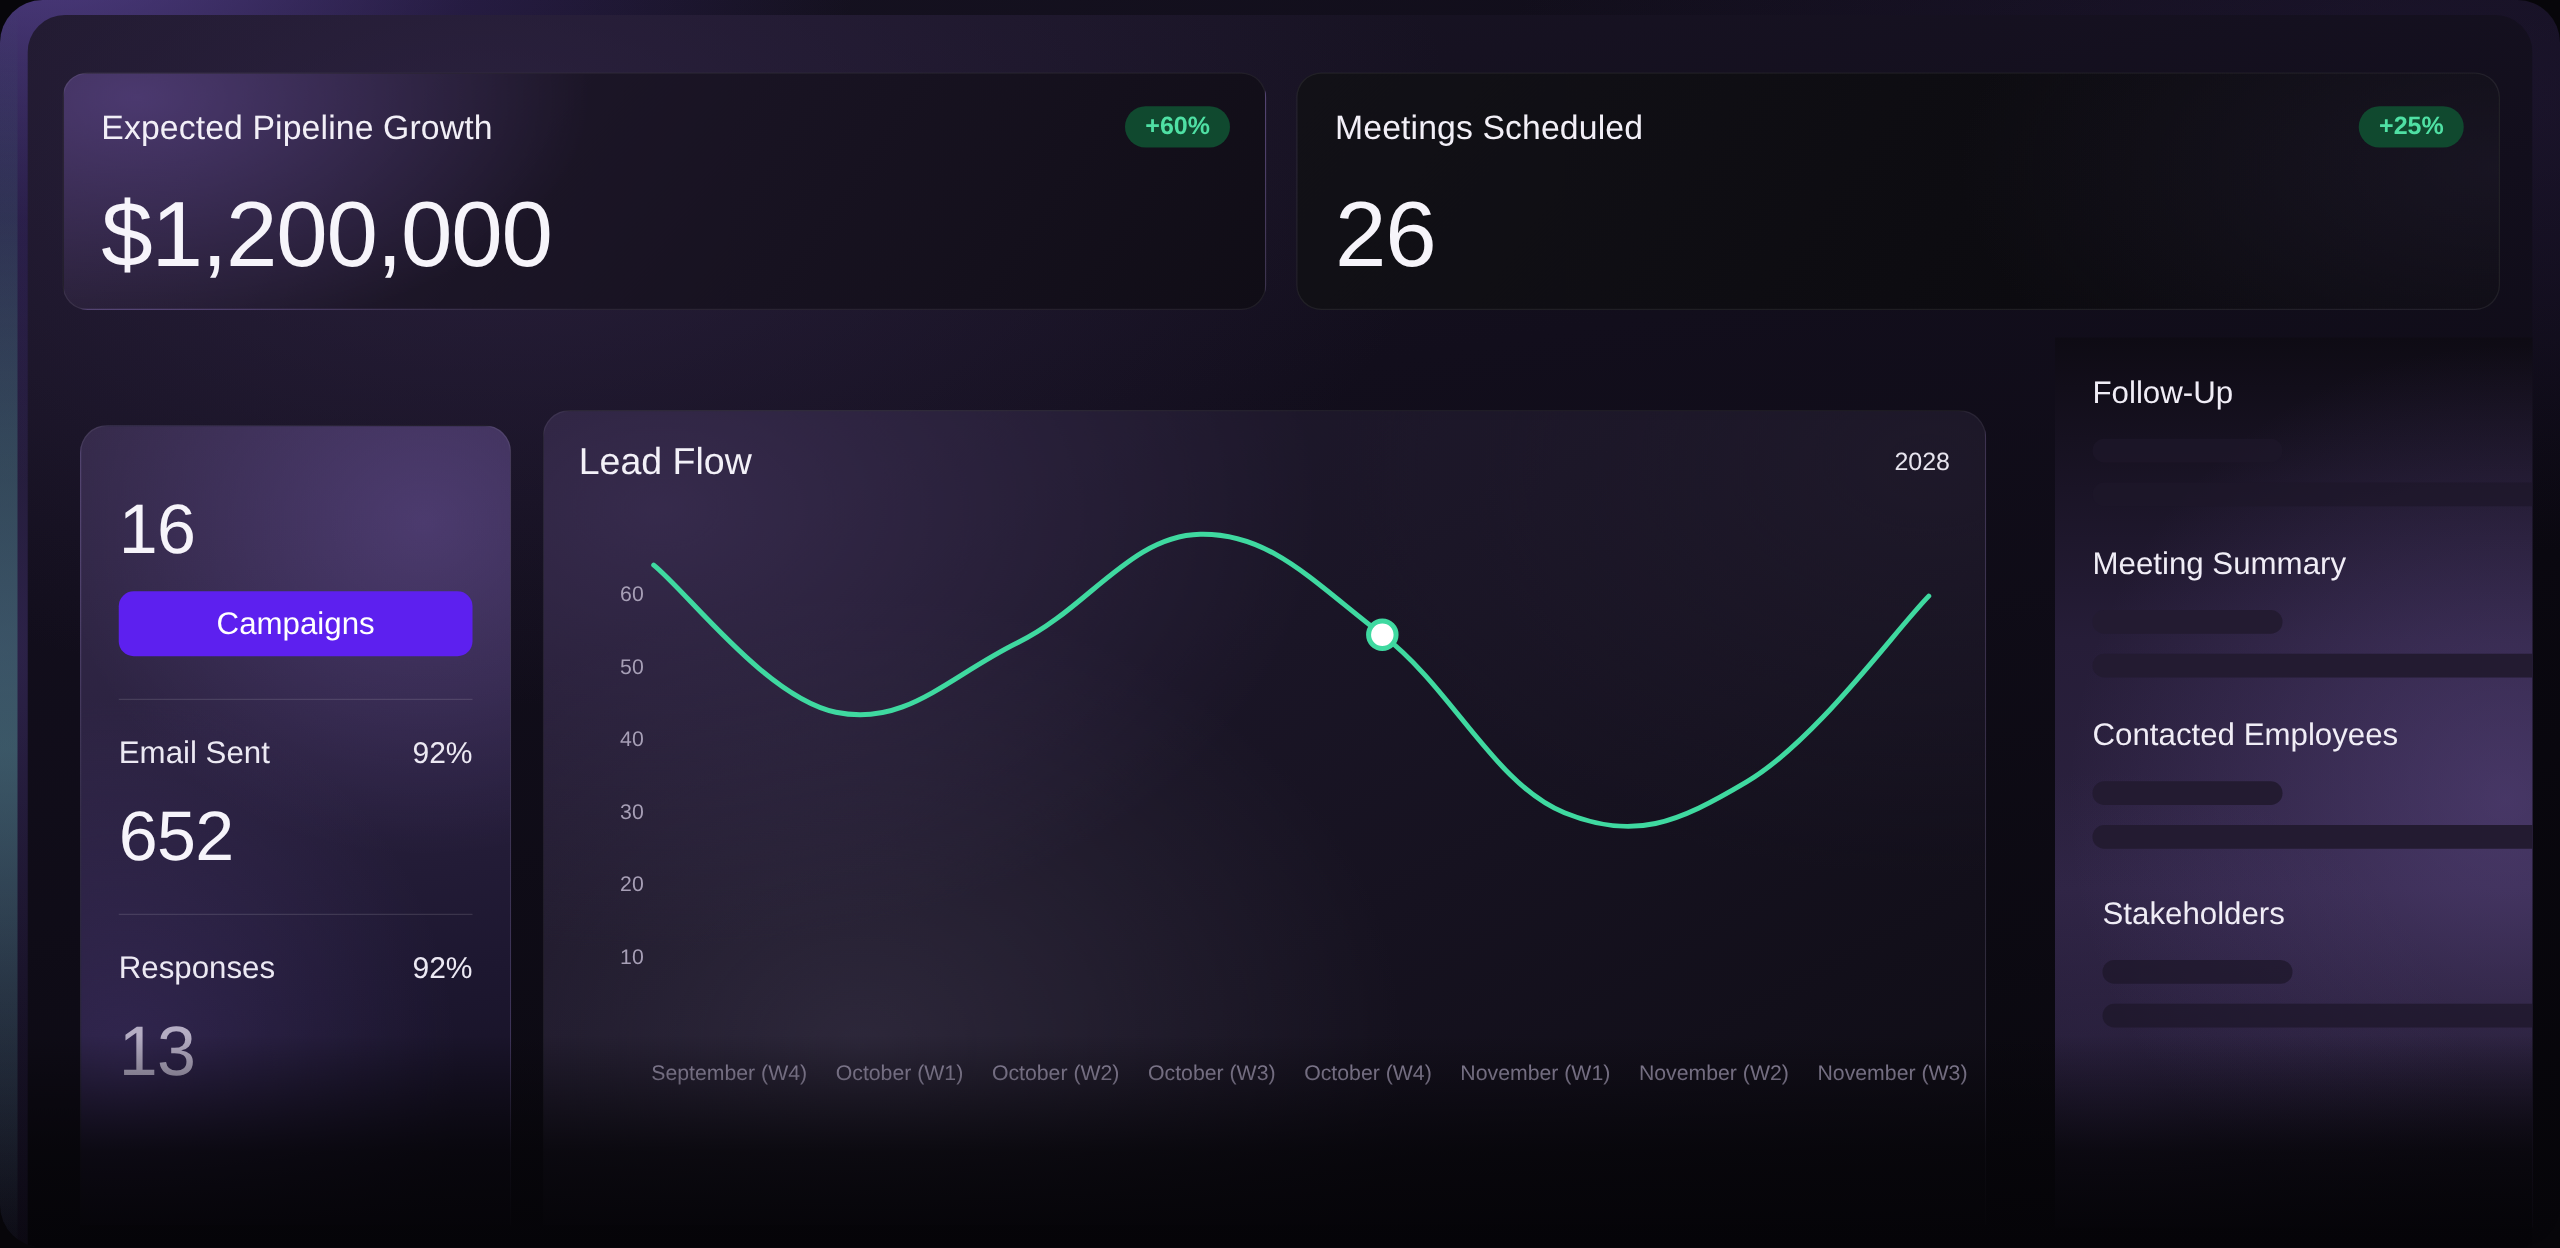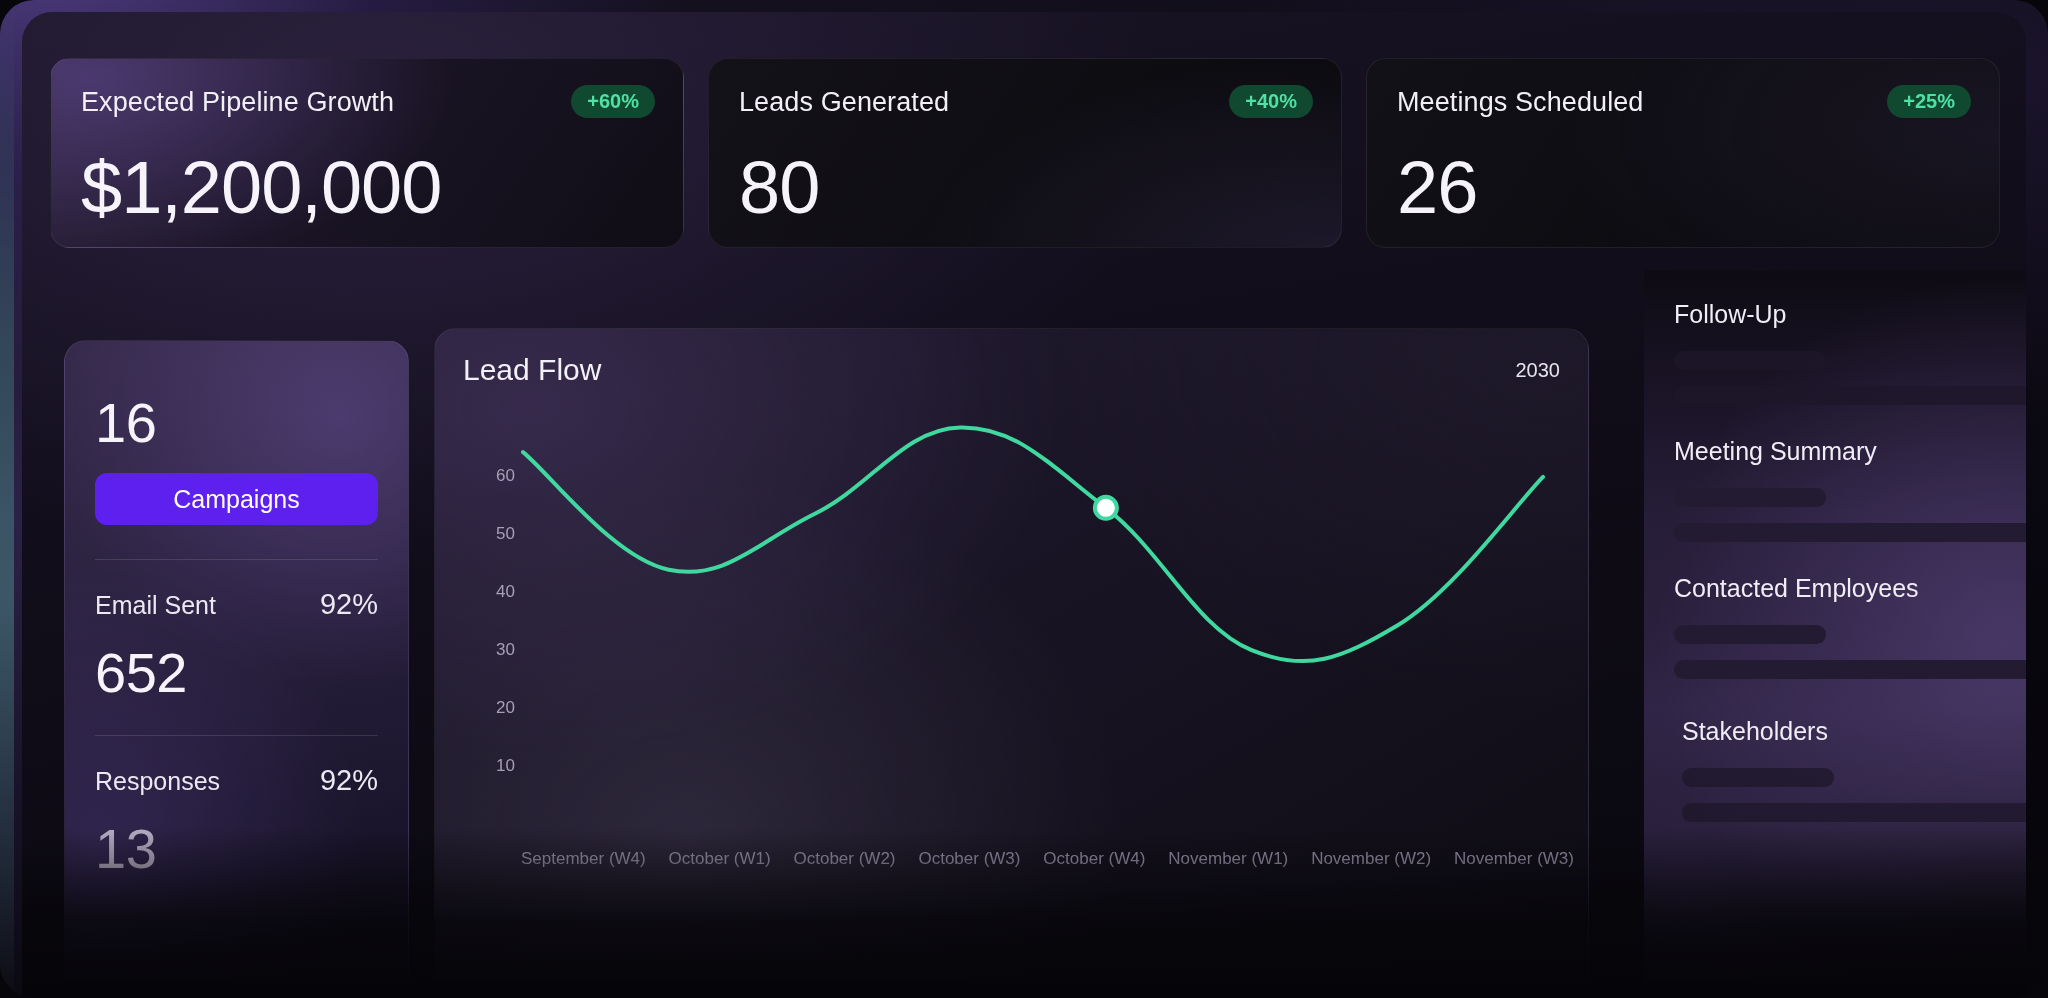--- a/index.html
+++ b/index.html
@@ -93,21 +93,21 @@
   .lc-num   { font-size:56px; color:#f6f4fa; line-height:1; margin-top:24px; font-weight:400; letter-spacing:-0.5px; }
   .lc-num.faded { color:#b5adc4; }
   .campaigns-btn {
     margin-top:22px; width:100%; height:52px;
     background:#5d20ef; border:none; border-radius:12px;
     color:#ffffff; font-size:25px; font-family:inherit;
     cursor:pointer;
   }
   .lc-divider { height:1px; background:rgba(255,255,255,0.12); margin:34px 0 28px; }
   .lc-row { display:flex; justify-content:space-between; align-items:baseline;text-align:right; }
-  .lc-pct { font-size:29px; color:#ece9f3; }
+  .lc-pct { font-size:24px; color:#ece9f3; }
 
   
   .chart-card {
     position:absolute; left:384px; top:58px; width:1155px; height:652px;
     border-radius:22px 22px 0 0;
     border:1px solid rgba(255,255,255,0.06); border-bottom:none;
     background:
       radial-gradient(780px 520px at 8% 12%, rgba(72,56,100,0.55) 0%, rgba(24,18,34,0) 68%),
       radial-gradient(620px 520px at 22% 78%, rgba(92,84,110,0.30) 0%, rgba(20,16,28,0) 70%),
       radial-gradient(700px 460px at 96% 6%, rgba(34,28,46,0.6) 0%, rgba(10,9,14,0) 72%),
@@ -154,25 +154,20 @@
   <div id="stage">
 
     <div class="kpi-row">
 
       <div class="kpi k1">
         <div class="kpi-title">Expected Pipeline Growth</div>
         <div class="badge">+60%</div>
         <div class="kpi-value">$1,200,000</div>
       </div>
 
-      <div class="kpi k2">
-        <div class="kpi-title">Leads Generated</div>
-        <div class="badge">+40%</div>
-        <div class="kpi-value">80</div>
-      </div>
 
       <div class="kpi k3">
         <div class="kpi-title">Meetings Scheduled</div>
         <div class="badge">+25%</div>
         <div class="kpi-value">26</div>
       </div>
 
     </div>
 
     <div class="main-row">
@@ -195,21 +190,21 @@
         <div class="lc-row">
           <span class="lc-label">Responses</span>
           <span class="lc-pct">92%</span>
         </div>
         <div class="lc-num faded">13</div>
       </div>
 
       <div class="chart-card">
         <div class="chart-head">
           <span class="chart-title">Lead Flow</span>
-          <span class="chart-year">2030</span>
+          <span class="chart-year">2028</span>
         </div>
 
         <div class="y-axis" id="y-axis">
             <div class="y-tick" style="top: -9px; text-align: center;">60</div>
             <div class="y-tick" style="top: 49px;">50</div>
             <div class="y-tick" style="top: 107px;">40</div>
             <div class="y-tick" style="top: 165px;">30</div>
             <div class="y-tick" style="top: 223px;">20</div>
             <div class="y-tick" style="top: 281px;">10</div>
           </div>

